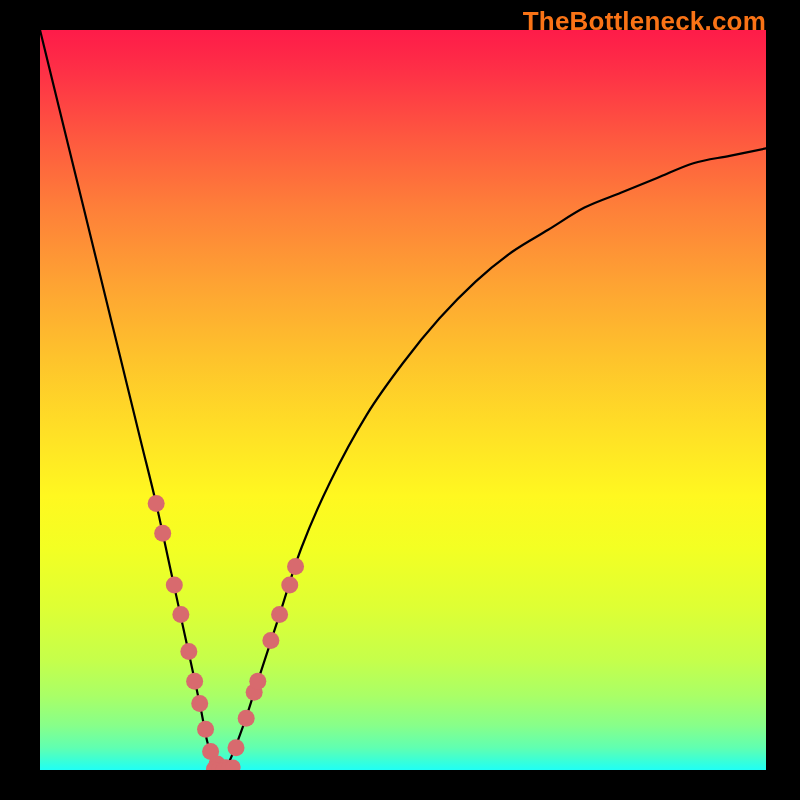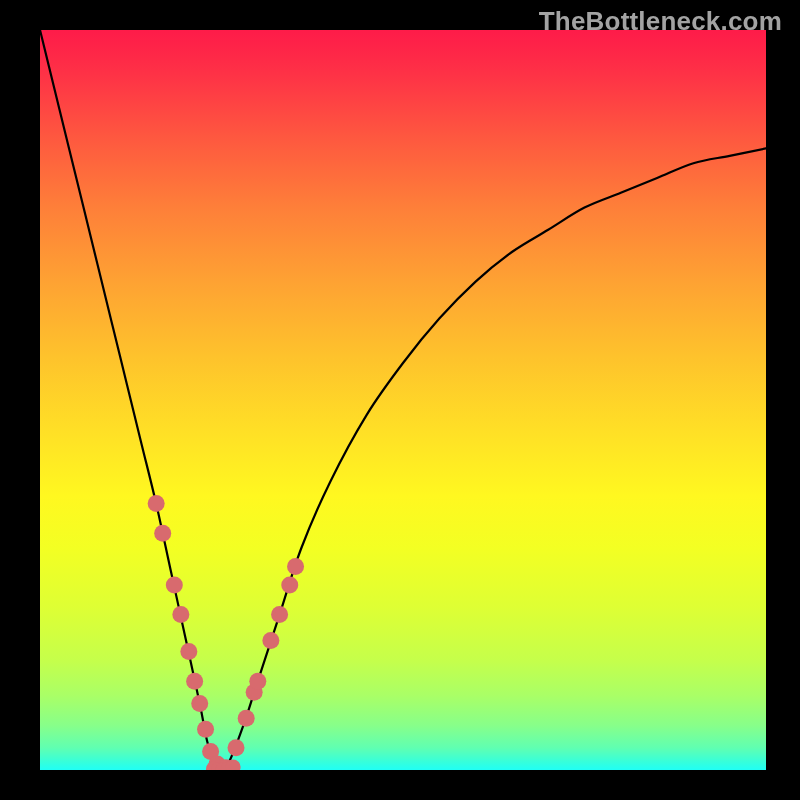--- a/index.html
+++ b/index.html
@@ -37,25 +37,25 @@
       #a9ff67 90%,
       #87ff8a 94%,
       #60ffb1 97%,
       #34ffdd 99%,
       #20fff5 100%
     );
   }
   .watermark {
     position: absolute;
     top: 6px;
-    right: 18px;
+    right: 34px;
     font-family: Arial, Helvetica, sans-serif;
     font-size: 26px;
     font-weight: 600;
-    color: #a3a3a3;
+    color: #f97316;
     letter-spacing: 0.2px;
     user-select: none;
   }
   svg.curve {
     position: absolute;
     left: 0;
     top: 0;
     width: 726px;
     height: 740px;
   }

